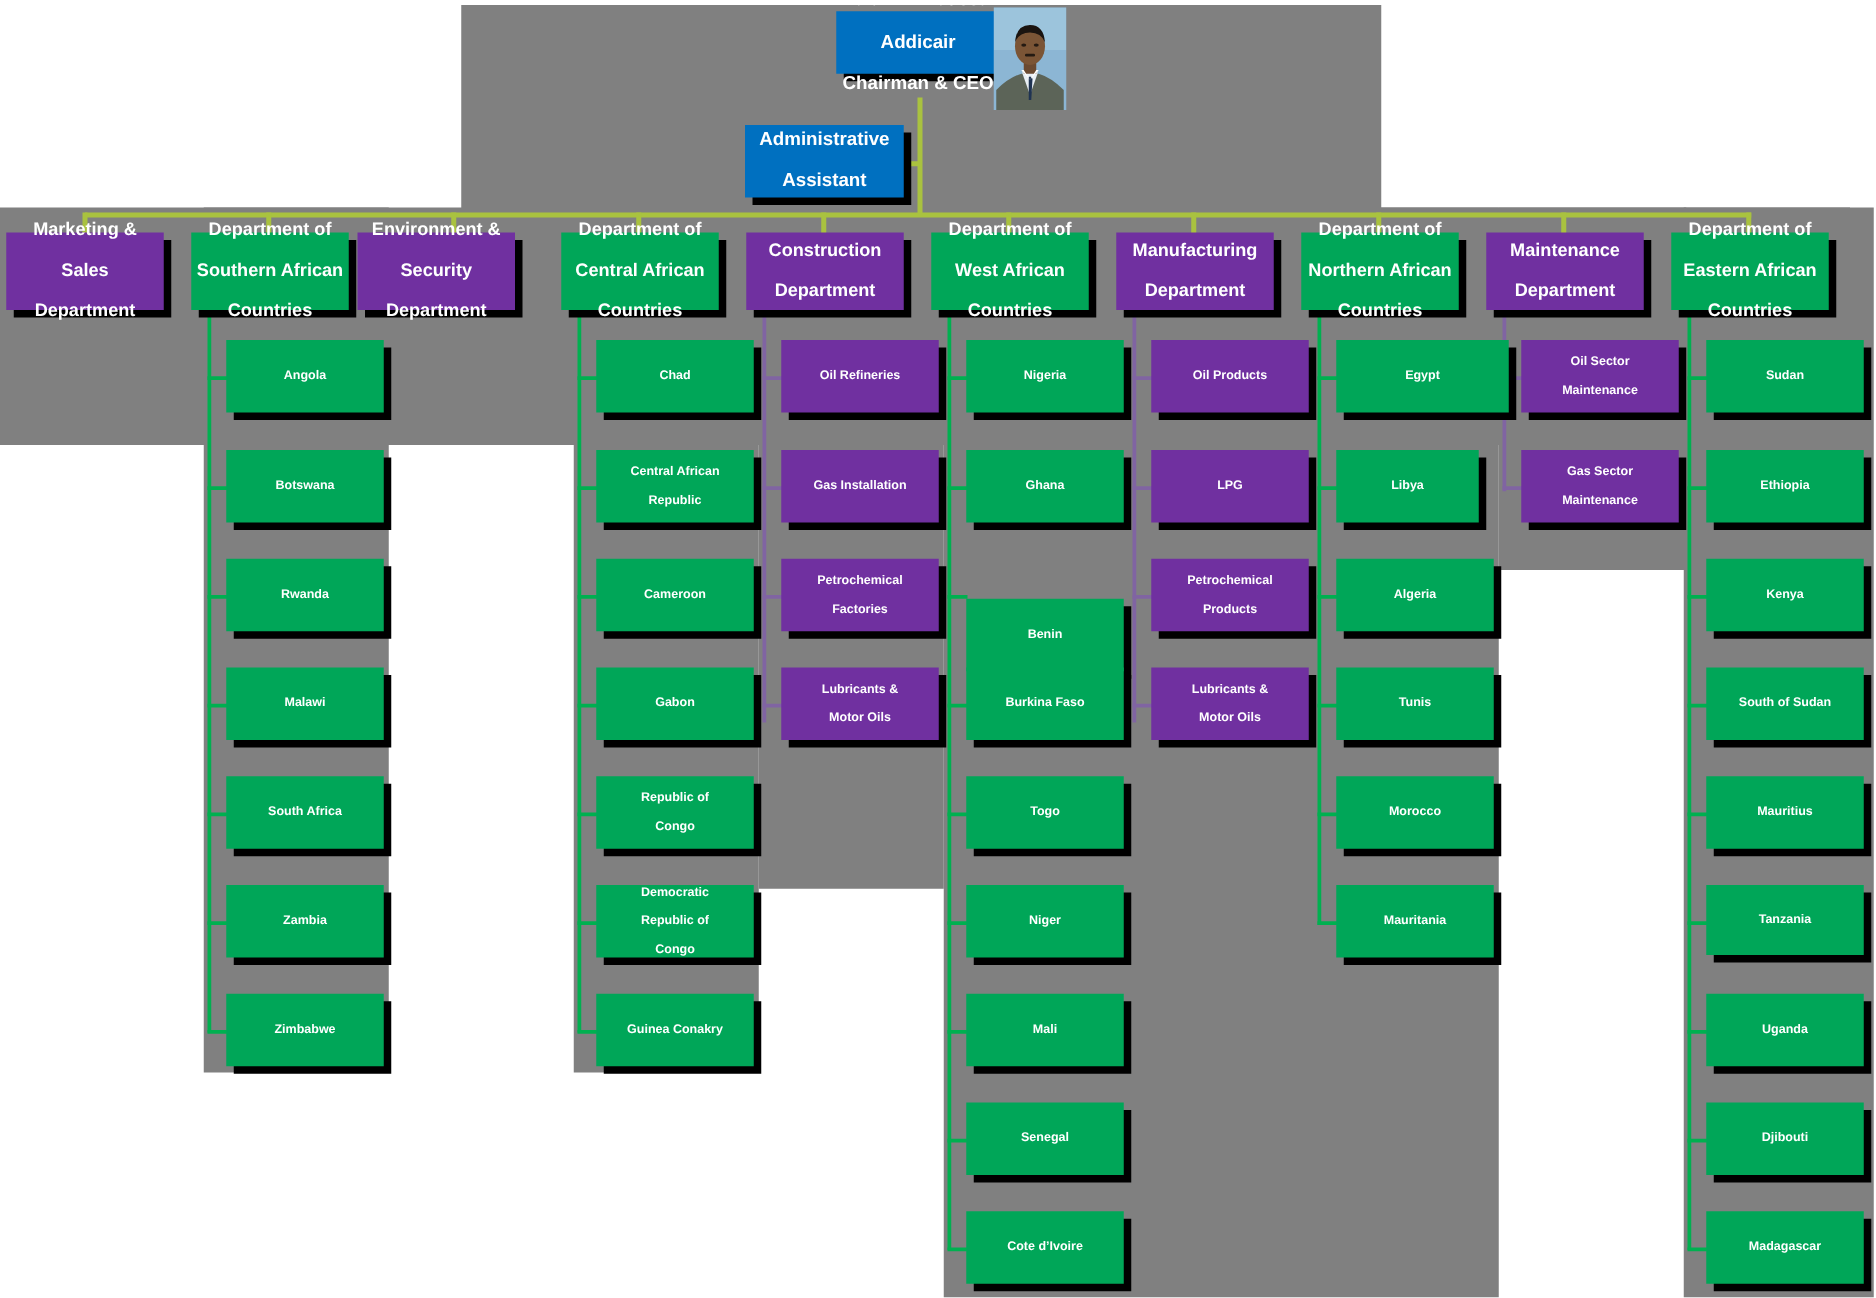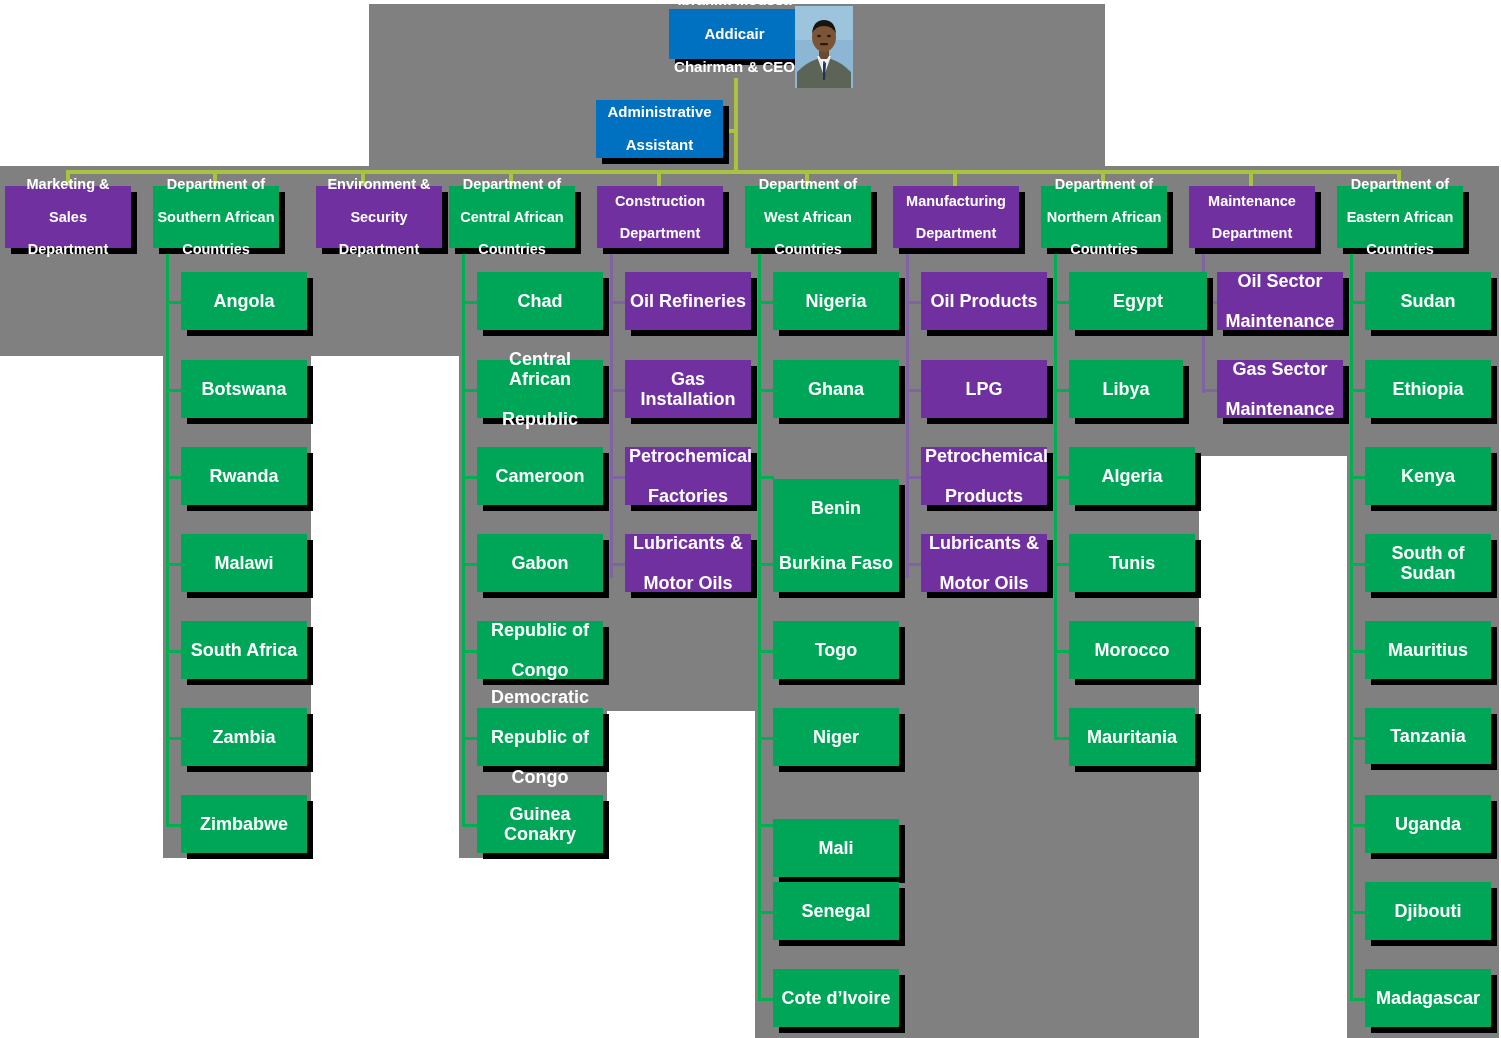--- a/index.html
+++ b/index.html
@@ -39,21 +39,21 @@
     box-shadow: 6px 6px 0 0 #000000;
     z-index: 5;
     padding: 2px 4px;
   }
   .node span { display: block; width: 100%; }
   .green  { background: #00a658; }
   .purple { background: #7030a0; }
   .blue   { background: #0070c0; }
 
   .dept   { font-size: 14.5px; }
-  .leaf   { font-size: 18px; }
+  .leaf   { font-size: 10px; }
   .ceo    { font-size: 15px; }
   .asst   { font-size: 15px; }
 
   
   #ceo-photo {
     position: absolute;
     z-index: 7;
     overflow: hidden;
     background: #8fb8cf;
   }
@@ -205,21 +205,21 @@
   </div>
 
   <div class="node green dept" style="left:153px; top:186px; width:126px; height:62px;">
     <span>
       <span>Department of</span><br>
       <span>Southern African</span><br>
       <span>Countries</span>
     </span>
   </div>
 
-  <div class="node purple dept" style="left:316px; top:186px; width:126px; height:62px;">
+  <div class="node purple dept" style="left:286px; top:186px; width:126px; height:62px;">
     <span>
       <span>Environment &amp;</span><br>
       <span>Security</span><br>
       <span>Department</span>
     </span>
   </div>
 
   <div class="node green dept" style="left:449px; top:186px; width:126px; height:62px;">
     <span>
       <span>Department of</span><br>
@@ -357,21 +357,21 @@
     </div>
   <div class="node green leaf" style="left:773px; top:534px; width:126px; height:58px;">
       <span>Burkina Faso</span>
     </div>
   <div class="node green leaf" style="left:773px; top:621px; width:126px; height:58px;">
       <span>Togo</span>
     </div>
   <div class="node green leaf" style="left:773px; top:708px; width:126px; height:58px;">
       <span>Niger</span>
     </div>
-  <div class="node green leaf" style="left:773px; top:795px; width:126px; height:58px;margin-top:24px;">
+  <div class="node green leaf" style="left:773px; top:795px; width:126px; height:58px;">
       <span>Mali</span>
     </div>
   <div class="node green leaf" style="left:773px; top:882px; width:126px; height:58px;">
       <span>Senegal</span>
     </div>
   <div class="node green leaf" style="left:773px; top:969px; width:126px; height:58px;">
       <span>Cote d’Ivoire</span>
     </div>
 
   <div class="node purple leaf" style="left:921px; top:272px; width:126px; height:58px;">

